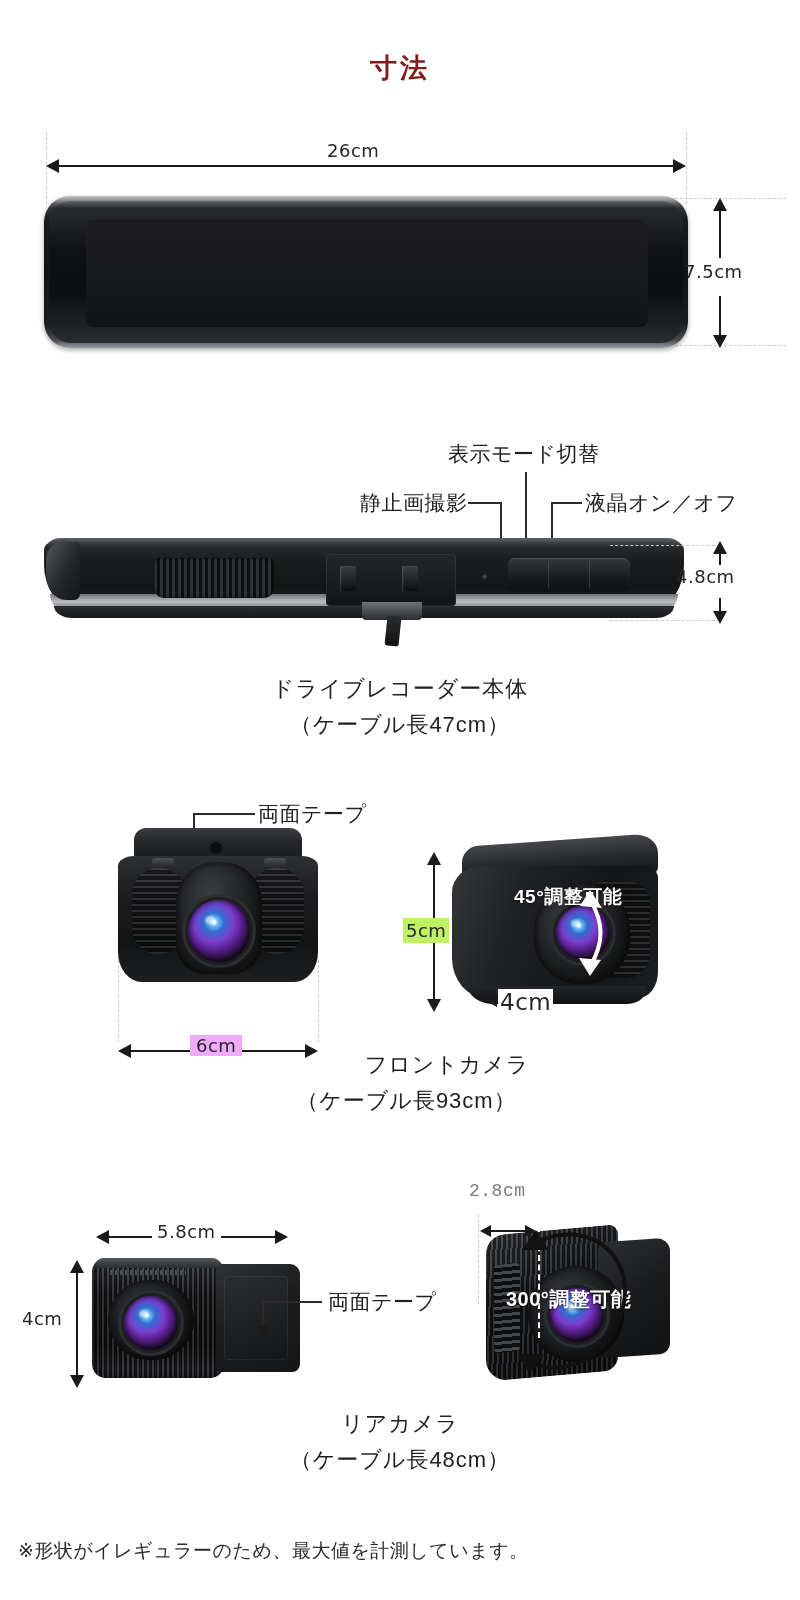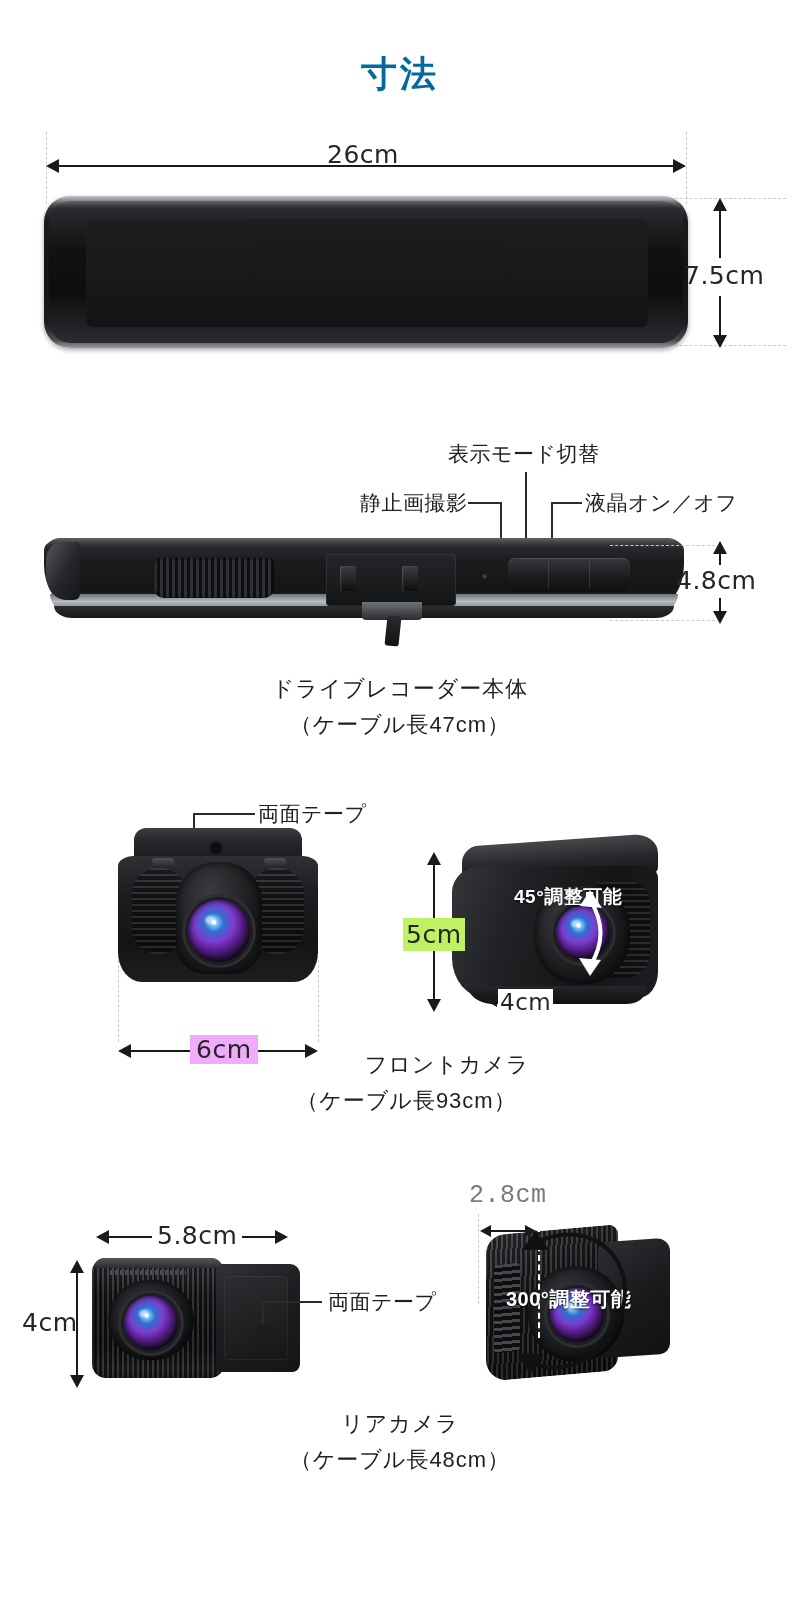--- a/index.html
+++ b/index.html
@@ -8,21 +8,21 @@
     background: #ffffff;
     font-family: "Liberation Sans", "DejaVu Sans", sans-serif;
     color: #1a1a1a;
     overflow: hidden;
   }
   #page { position: relative; width: 800px; height: 1600px; }
 
   
   .dim-text {
     position: absolute;
-    font-size: 25px;
+    font-size: 18px;
     color: #262626;
     letter-spacing: 0.5px;
     white-space: nowrap;
     font-family: "DejaVu Sans", "Liberation Sans", sans-serif;
   }
   .callout-text {
     position: absolute;
     font-size: 21px;
     color: #1f1f1f;
     white-space: nowrap;
@@ -45,22 +45,22 @@
     letter-spacing: 0.5px;
     white-space: nowrap;
     text-shadow: 0 1px 2px rgba(0,0,0,.75);
     z-index: 12;
   }
 
   
   #title {
     position: absolute; top: 50px; left: 0; width: 100%;
     text-align: center;
-    font-size: 36px; font-weight: bold; letter-spacing: 3px;
-    color: #0369a1;
+    font-size: 27px; font-weight: bold; letter-spacing: 3px;
+    color: #7f1d1d;
   }
 
   
   .vguide { position: absolute; width: 0; border-left: 1px dashed #c9c9c9; }
   .hguide { position: absolute; height: 0; border-top: 1px dashed #c9c9c9; }
 
   .harrow { position: absolute; height: 2px; background: #1a1a1a; }
   .harrow::before, .harrow::after {
     content:""; position: absolute; top: -6px;
     width: 0; height: 0; border-top: 7px solid transparent; border-bottom: 7px solid transparent;
@@ -513,14 +513,15 @@
 
     <div class="vguide" style="left:478px; top:1214px; height:90px;"></div>
     <div class="vguide" style="left:538px; top:1226px; height:112px; border-left:2px dashed #ffffff;"></div>
     <div class="harrow thin" style="left:490px; top:1230px; width:36px;"></div>
     <div class="dim-text" style="left:469px; top:1181px; color:#7a7a7a;font-family:Liberation Mono, monospace;">2.8cm</div>
 
     <div class="caption" style="top:1409px;">リアカメラ</div>
     <div class="caption" style="top:1445px;">（ケーブル長48cm）</div>
   </div>
 
+  <div id="footnote">※形状がイレギュラーのため、最大値を計測しています。</div>
 
 </div>
 
 </body></html>

